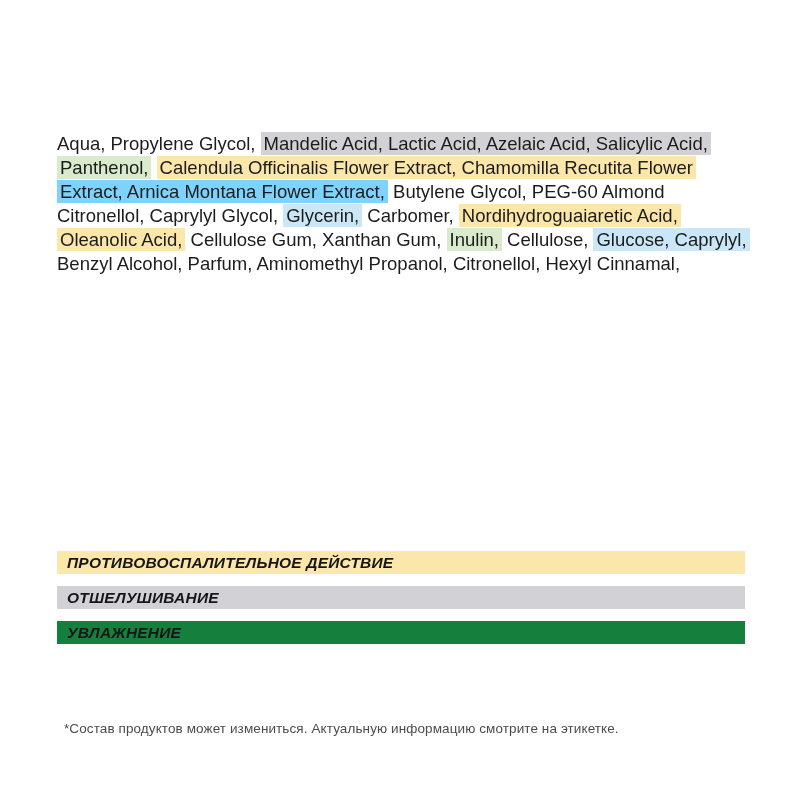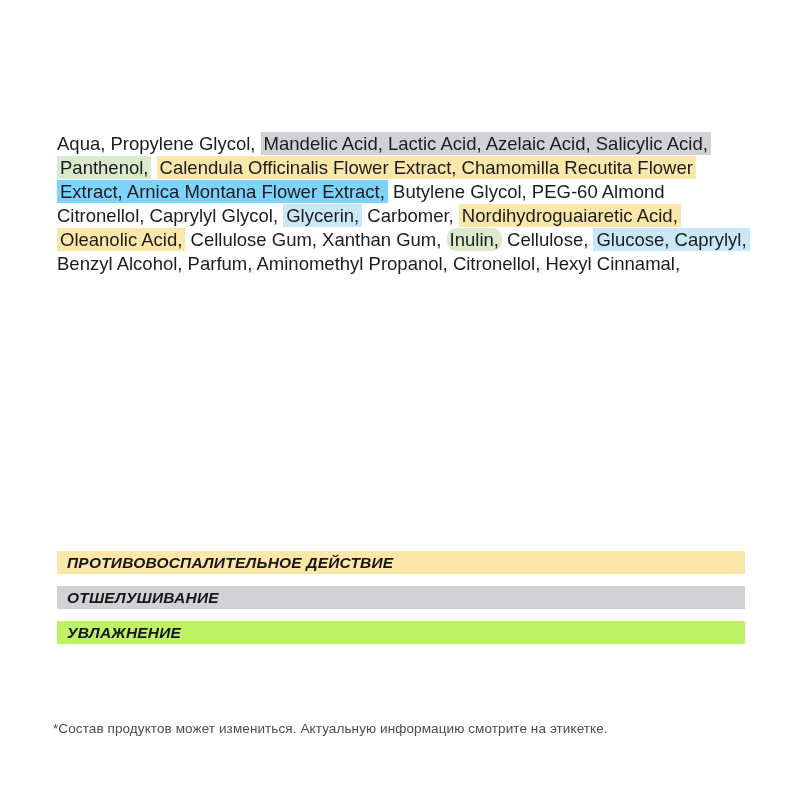--- a/index.html
+++ b/index.html
@@ -54,47 +54,47 @@
     font-style: italic;
   }
   .legend-bar span {
     font-size: 15.5px;
     font-weight: bold;
     letter-spacing: 0.2px;
     color: #161616;
   }
   .footnote {
     position: absolute;
-    left: 53px;
+    left: 64px;
     top: 721px;
     font-size: 13.5px;
     color: #4c4c4c;
     letter-spacing: 0.1px;
   }
 </style>
 </head>
 <body>
 
 <div class="page">
 
   <div class="ingredients">
       <div class="ing-line"><span>Aqua, Propylene Glycol, </span><span class="hl" style="background-color: rgb(210, 210, 214);">Mandelic Acid, Lactic Acid, Azelaic Acid, Salicylic Acid,</span></div>
       <div class="ing-line"><span class="hl" style="background-color: rgb(217, 235, 204);">Panthenol,</span><span> </span><span class="hl" style="background-color: rgb(251, 231, 170);">Calendula Officinalis Flower Extract, Chamomilla Recutita Flower</span></div>
       <div class="ing-line"><span class="hl" style="background-color: #7dd3fc;">Extract, Arnica Montana Flower Extract,</span><span> Butylene Glycol, PEG-60 Almond</span></div>
       <div class="ing-line"><span>Citronellol, Caprylyl Glycol, </span><span class="hl" style="background-color: rgb(202, 231, 247);">Glycerin,</span><span> Carbomer, </span><span class="hl" style="background-color: rgb(251, 231, 170);">Nordihydroguaiaretic Acid,</span></div>
-      <div class="ing-line"><span class="hl" style="background-color: rgb(251, 231, 170);">Oleanolic Acid,</span><span> Cellulose Gum, Xanthan Gum, </span><span class="hl" style="background-color: rgb(217, 235, 204); border-radius: 9px;">Inulin,</span><span> Cellulose, </span><span class="hl" style="background-color: rgb(202, 231, 247);">Glucose, Caprylyl,</span></div>
+      <div class="ing-line"><span class="hl" style="background-color: rgb(251, 231, 170);">Oleanolic Acid,</span><span> Cellulose Gum, Xanthan Gum, </span><span class="hl" style="background-color: rgb(217, 235, 204);">Inulin,</span><span> Cellulose, </span><span class="hl" style="background-color: rgb(202, 231, 247);">Glucose, Caprylyl,</span></div>
       <div class="ing-line"><span>Benzyl Alcohol, Parfum, Aminomethyl Propanol, Citronellol, Hexyl Cinnamal,</span></div>
     </div>
 
   <div class="legend">
       <div class="legend-bar" style="background-color: rgb(251, 231, 170);">
         <span>ПРОТИВОВОСПАЛИТЕЛЬНОЕ ДЕЙСТВИЕ</span>
       </div>
       <div class="legend-bar" style="background-color: rgb(210, 210, 214);">
         <span>ОТШЕЛУШИВАНИЕ</span>
       </div>
-      <div class="legend-bar" style="background-color: #bef264;">
+      <div class="legend-bar" style="background-color: #15803d;">
         <span>УВЛАЖНЕНИЕ</span>
       </div>
     </div>
 
   <div class="footnote">*Состав продуктов может измениться. Актуальную информацию смотрите на этикетке.</div>
 </div>
 
 </body></html>

